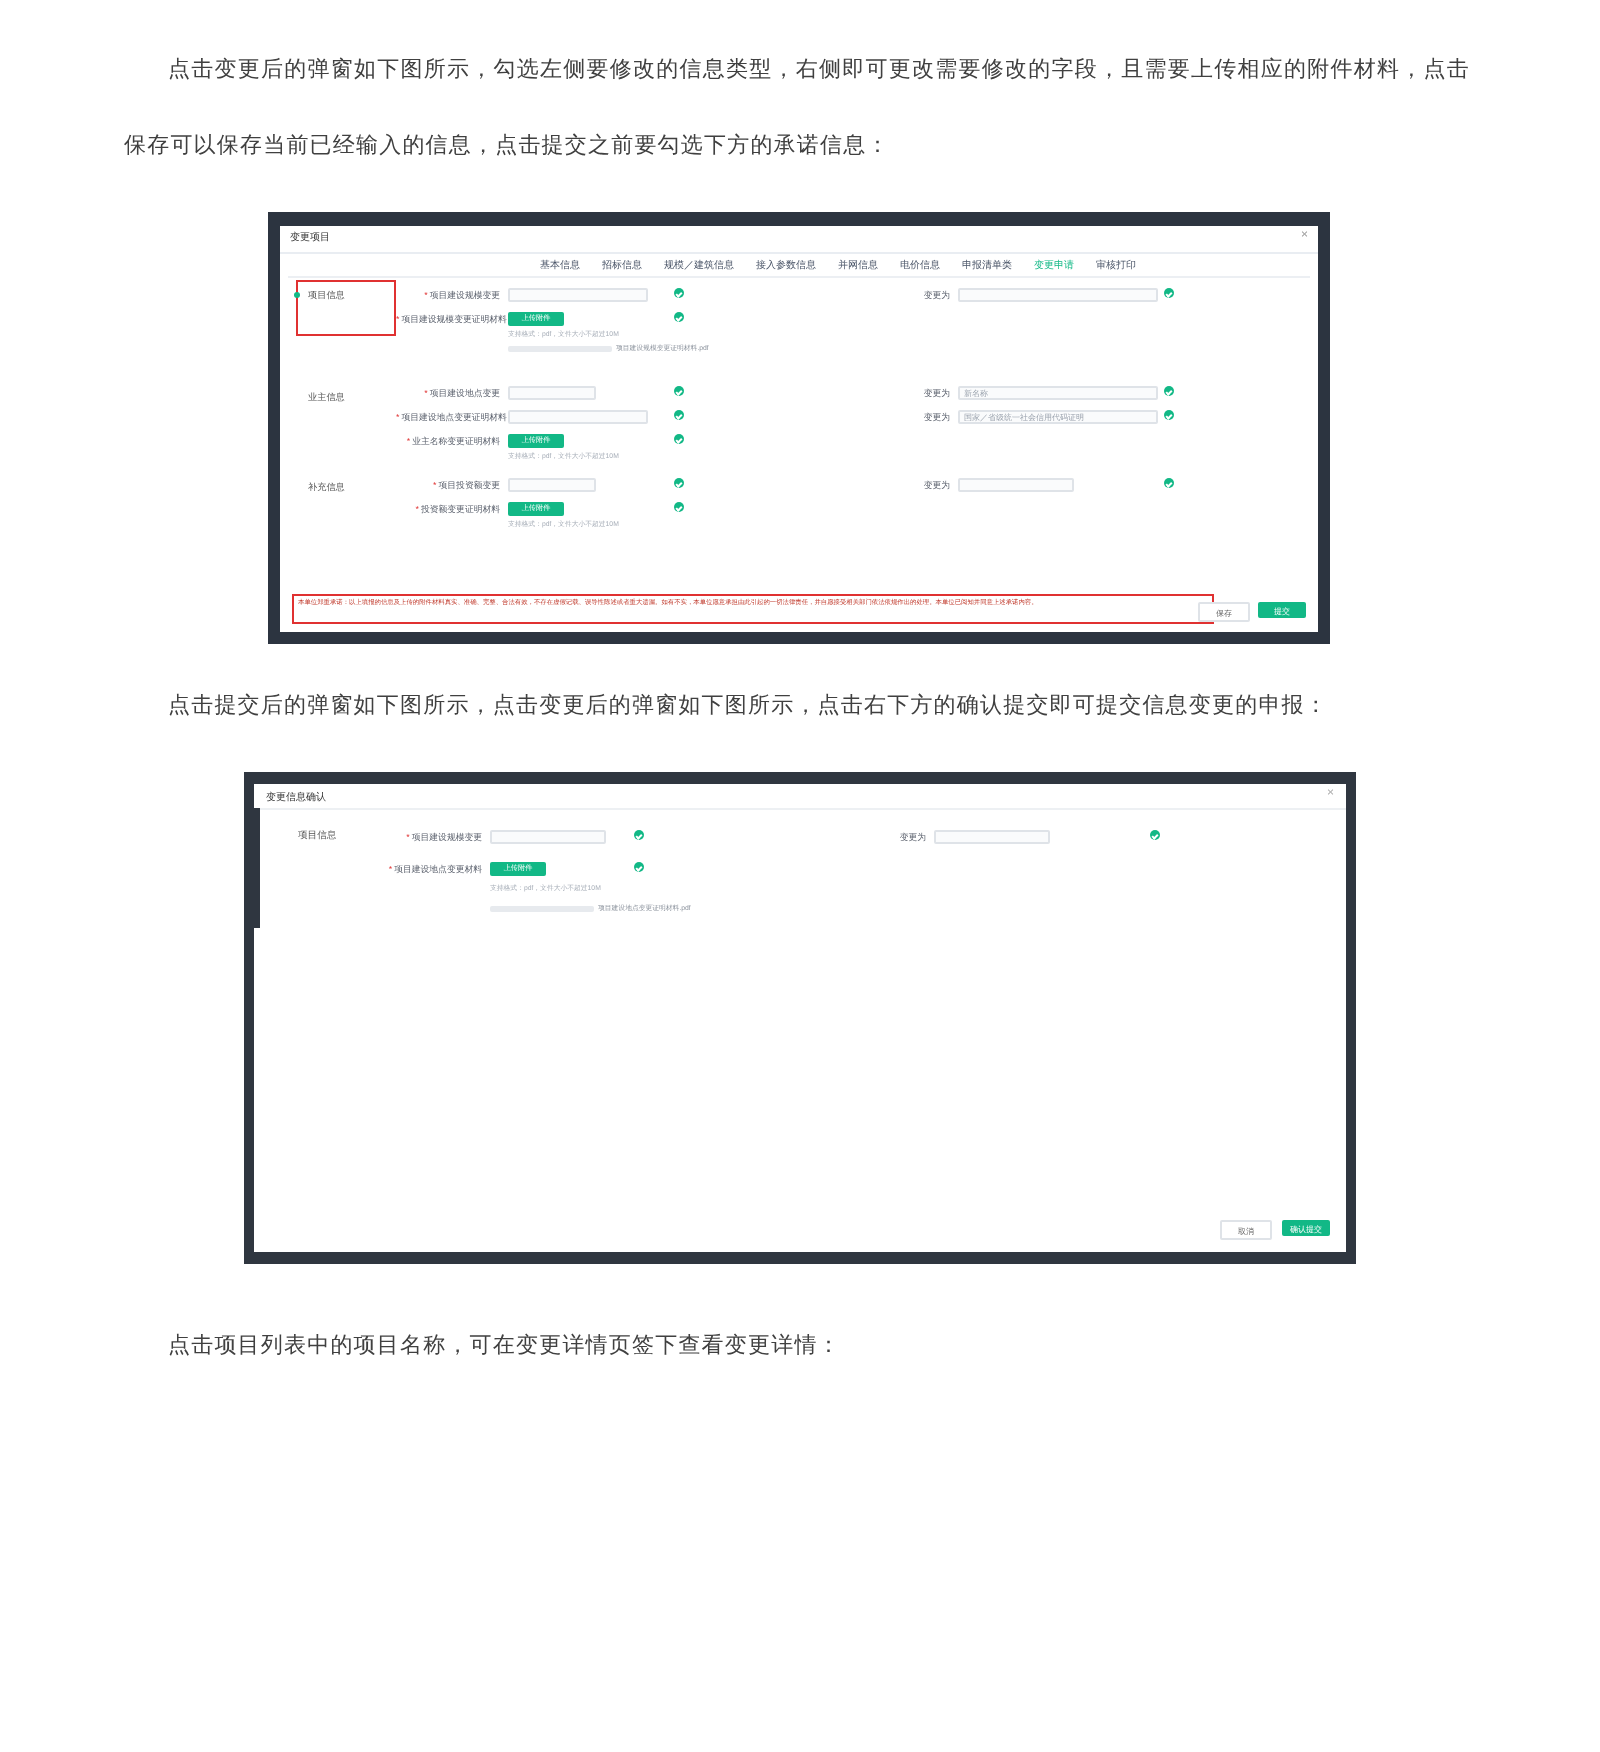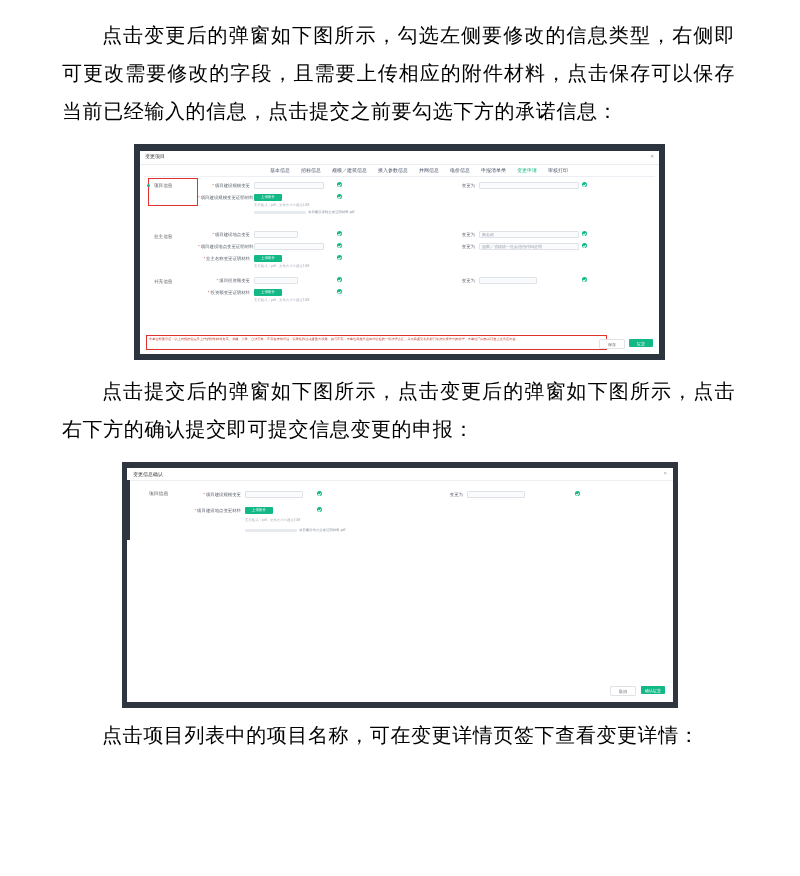--- a/index.html
+++ b/index.html
@@ -16,32 +16,32 @@
     overflow: hidden;
   }
   .page {
     width: 800px;
     height: 876px;
     padding: 0;
     box-sizing: border-box;
     position: relative;
   }
   .para {
-    font-size: 20px;
+    font-size: 11px;
     line-height: 38px;
     letter-spacing: 0.6px;
     text-align: justify;
     text-justify: inter-ideograph;
     margin: 0 65px 0 62px;
     text-indent: 2em;
-    color: #000000;
+    color: #404040;
   }
   .para-1 { padding-top: 16px; }
   .para-2 { padding-top: 12px; }
-  .para-3 { padding-top: 8px; }
+  .para-3 { padding-top: 22px; }
 
   
   .figure {
     margin: 14px auto 0 auto;
     background: #2c3440;
     box-sizing: border-box;
     position: relative;
   }
   .fig1 {
     width: 531px;

